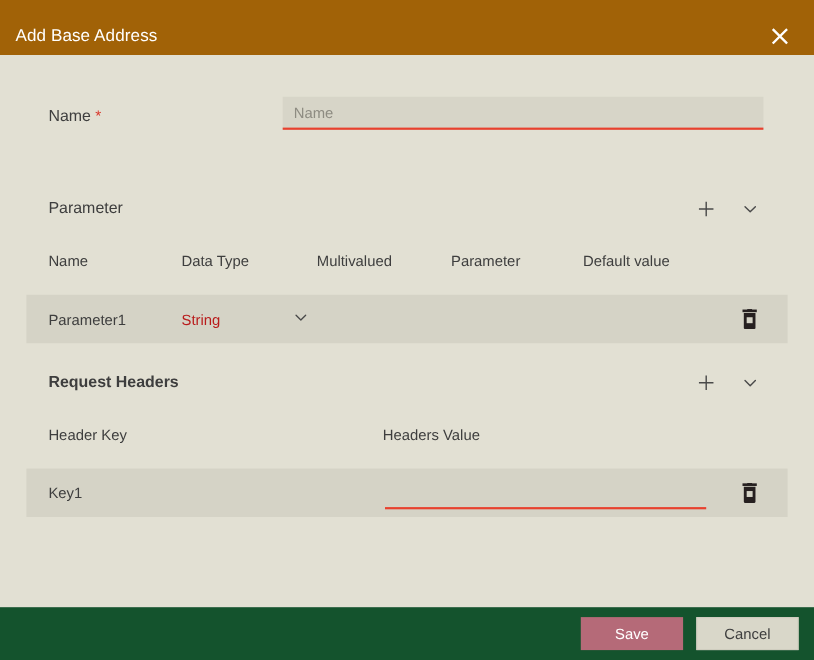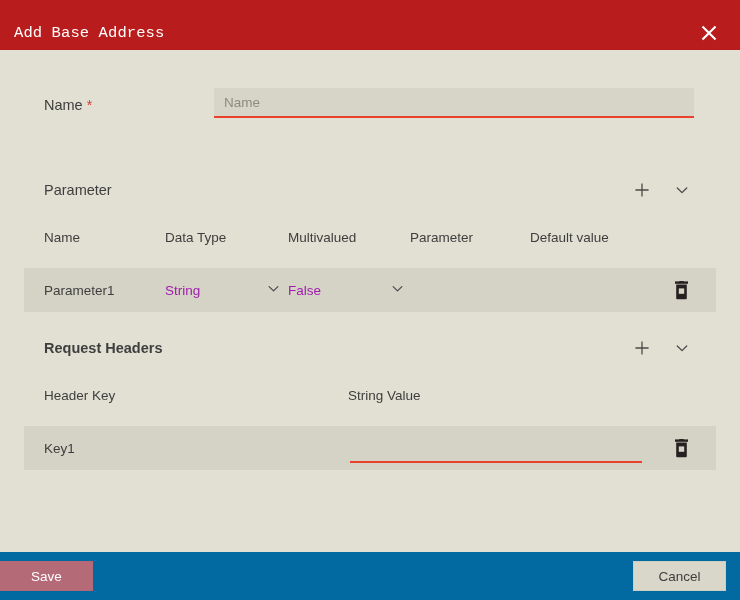--- a/index.html
+++ b/index.html
@@ -22,26 +22,25 @@
     height: 600px;
     display: flex;
     flex-direction: column;
     background: #e2e0d3;
   }
 
   
   .titlebar {
     height: 50px;
     min-height: 50px;
-    background: #b91c1c;
+    background: #a16207;
     display: flex;
     align-items: center;
     justify-content: space-between;
     padding: 16px 18px 0 14px;
-    font-family: Liberation Mono, monospace;
   }
 
   .titlebar-title {
     color: #ffffff;
     font-size: 15.5px;
     font-weight: normal;
     letter-spacing: 0.1px;
   }
 
   .close-btn {
@@ -62,20 +61,21 @@
     padding: 0;
     position: relative;
     overflow: hidden;
   }
 
   
   .field-row {
     display: flex;
     align-items: flex-start;
     padding: 0 46px 0 44px;
+    gap: 43px;
   }
   .field-row.name-row  { margin-top: 38px; }
   .field-row.url-row   { margin-top: 28px; }
 
   .field-label {
     width: 170px;
     min-width: 170px;
     font-size: 14.5px;
     color: #3e3e3e;
     padding-top: 10px;
@@ -162,21 +162,21 @@
     font-size: 13.5px;
     color: #3e3e3e;
     white-space: nowrap;
   }
 
   .select-cell {
     display: flex;
     align-items: center;
     justify-content: space-between;
   }
-  .select-cell .sel-value { font-size: 13.5px; color: #a21caf; }
+  .select-cell .sel-value { font-size: 13.5px; color: #b91c1c; }
 
   .trash-btn {
     position: absolute;
     right: 24px;
     top: 50%;
     transform: translateY(-50%);
     width: 22px;
     height: 24px;
     display: flex;
     align-items: center;
@@ -198,24 +198,24 @@
     font-size: 13.5px;
     color: #3e3e3e;
     outline: none;
     padding: 0 2px;
   }
 
   
   .footer {
     height: 48px;
     min-height: 48px;
-    background: #0369a1;
-    display: flex;
-    align-items: center;
-    justify-content: space-between;
+    background: #14532d;
+    display: flex;
+    align-items: center;
+    justify-content: flex-end;
     padding-right: 14px;
     gap: 12px;
   }
   .btn {
     height: 30px;
     min-width: 93px;
     font-family: "Liberation Sans", sans-serif;
     font-size: 13.5px;
     border: none;
     cursor: pointer;
@@ -285,28 +285,20 @@
 
       <div class="cell select-cell" style="left:141px; width:115px;">
         <span class="sel-value">String</span>
         <span>
           <svg width="13" height="13" viewBox="0 0 14 14" aria-hidden="true">
             <path d="M2.3 5 L7 9.6 L11.7 5" stroke="#4a4a4a" stroke-width="1.3" fill="none" stroke-linecap="round" stroke-linejoin="round"></path>
           </svg>
         </span>
       </div>
 
-      <div class="cell select-cell" style="left:264px; width:116px;">
-        <span class="sel-value">False</span>
-        <span>
-          <svg width="13" height="13" viewBox="0 0 14 14" aria-hidden="true">
-            <path d="M2.3 5 L7 9.6 L11.7 5" stroke="#4a4a4a" stroke-width="1.3" fill="none" stroke-linecap="round" stroke-linejoin="round"></path>
-          </svg>
-        </span>
-      </div>
 
       <div class="cell" style="left:386px; width:110px;"></div>
       <div class="cell" style="left:506px; width:120px;"></div>
 
       <button class="trash-btn" aria-label="Delete parameter">
         <svg width="17" height="19" viewBox="0 0 17 19" aria-hidden="true">
           <rect x="2" y="0.4" width="13" height="2.4" fill="#262020"></rect>
           <rect x="6.3" y="0" width="4.4" height="1.2" fill="#262020"></rect>
           <path d="M3.2 3.6 H13.8 V17.2 A1 1 0 0 1 12.8 18.2 H4.2 A1 1 0 0 1 3.2 17.2 Z" fill="#262020"></path>
           <rect x="5.8" y="7.4" width="5.4" height="5.4" fill="#d5d3c6"></rect>
@@ -325,21 +317,21 @@
         <button class="icon-btn" aria-label="Collapse request headers">
           <svg width="14" height="14" viewBox="0 0 14 14" aria-hidden="true">
             <path d="M2.3 5 L7 9.6 L11.7 5" stroke="#4a4a4a" stroke-width="1.3" fill="none" stroke-linecap="round" stroke-linejoin="round"></path>
           </svg>
         </button>
       </div>
     </div>
 
     <div class="col-head" style="margin-top:30px;">
       <span style="left:44px;">Header Key</span>
-      <span style="left:348px;">String Value</span>
+      <span style="left:348px;">Headers Value</span>
     </div>
 
     <div class="data-row" style="margin-top:12px;">
 
       <div class="cell" style="left:20px;">Key1</div>
 
       <input class="underline-input" type="text" style="left: 326px; width: 292px; top: 7px;" placeholder="">
 
       <button class="trash-btn" aria-label="Delete request header">
         <svg width="17" height="19" viewBox="0 0 17 19" aria-hidden="true">

